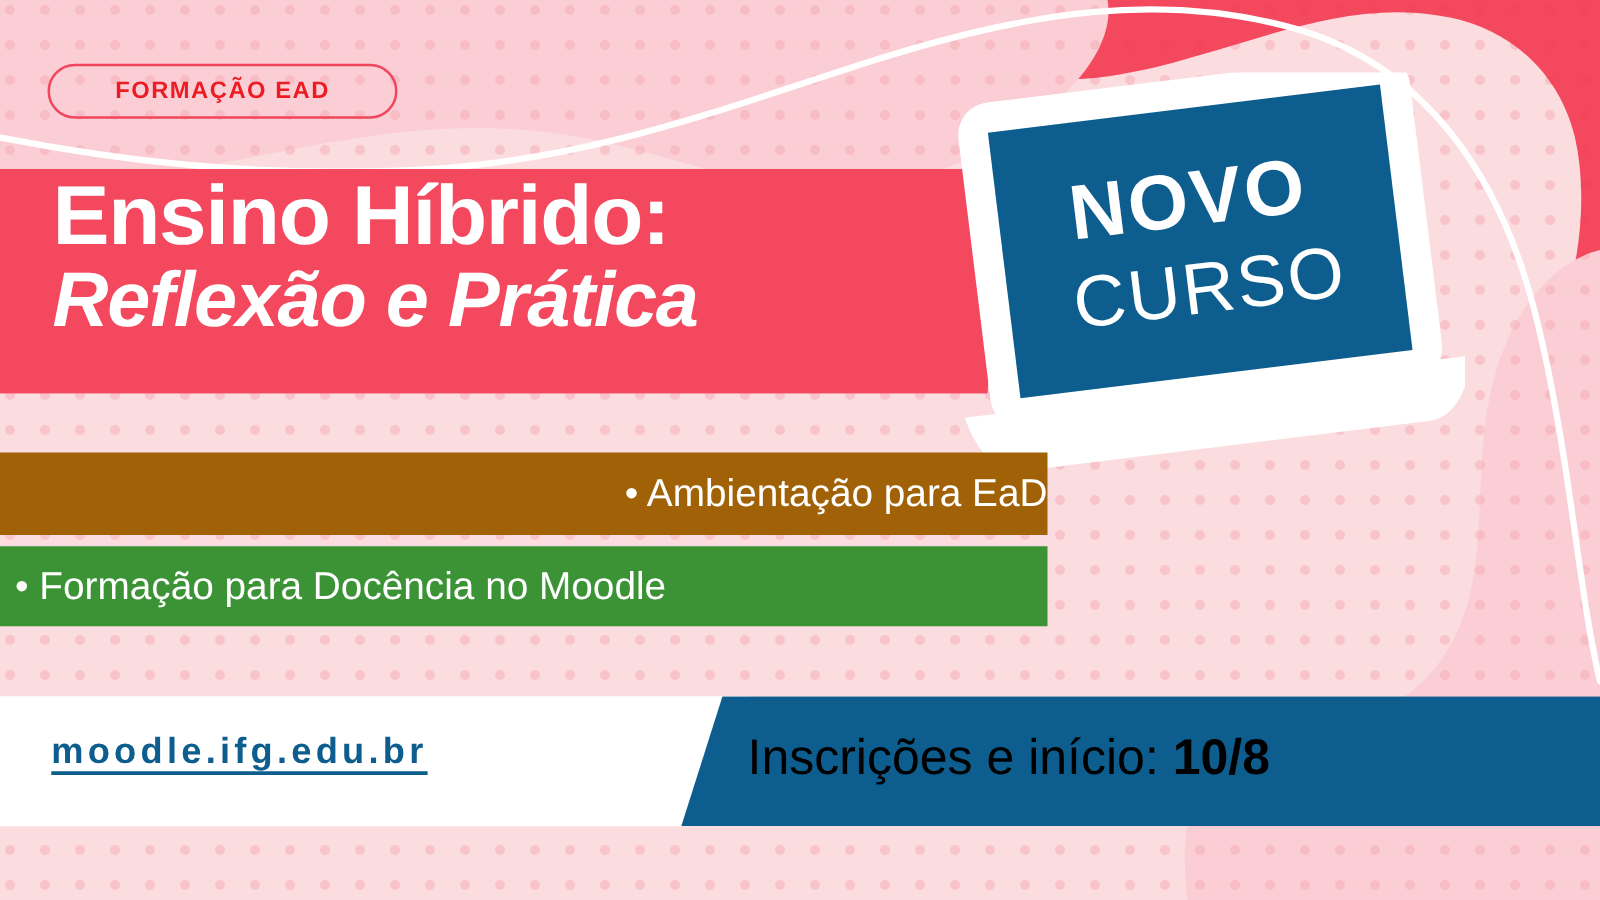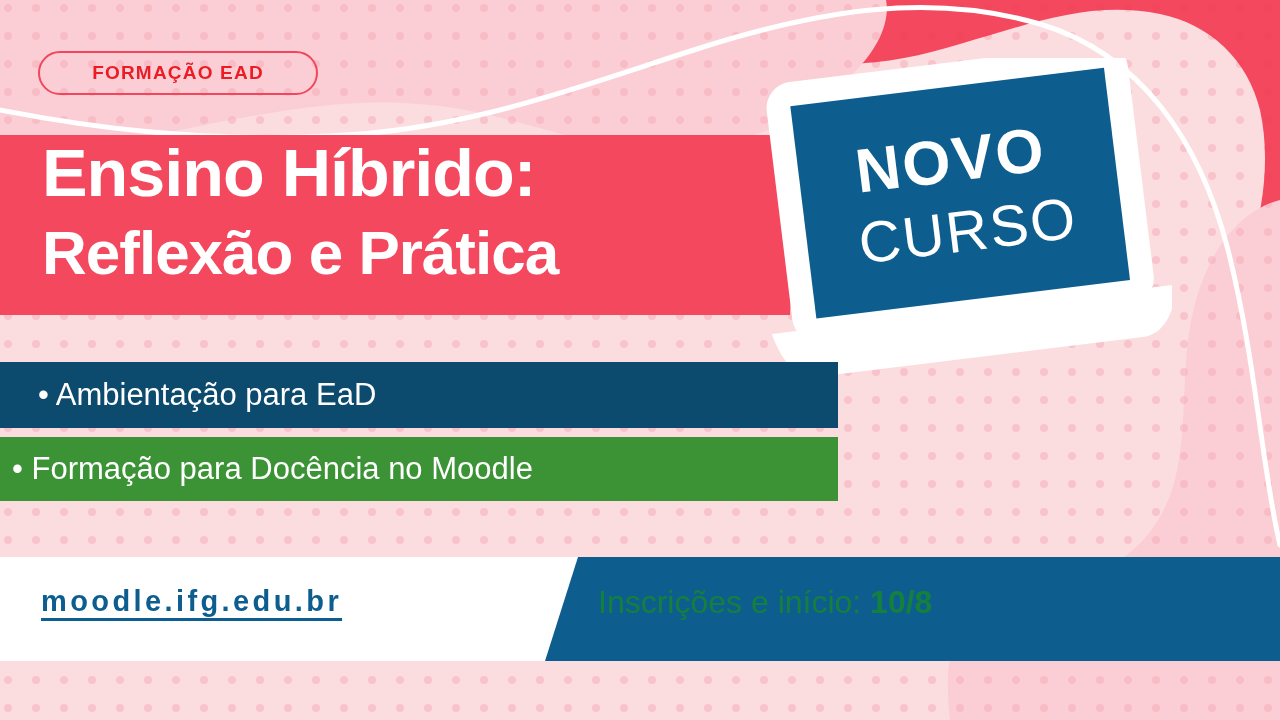--- a/index.html
+++ b/index.html
@@ -77,23 +77,24 @@
     white-space: nowrap;
     letter-spacing: -1px;
   }
   .title-line-1 {
     font-size: 67px;
     transform: scaleX(1.02);
     transform-origin: left center;
   }
   .title-line-2 {
     font-size: 62px;
-    margin-top: 18px;
+    margin-top: 6px;
     transform: scaleX(1.0);
     transform-origin: left center;
+    font-style: italic;
   }
 
   
   .laptop {
     position: absolute;
     left: 752px;
     top: 58px;
     width: 420px;
     height: 330px;
   }
@@ -130,21 +131,22 @@
     left: 0;
     display: flex;
     align-items: center;
     box-sizing: border-box;
     padding-left: 38px;
   }
   .bullet-bar-1 {
     top: 362px;
     width: 838px;
     height: 66px;
-    background: #0c4a6e;
+    background: #a16207;
+    justify-content: flex-end;
   }
   .bullet-bar-2 {
     top: 437px;
     width: 838px;
     height: 64px;
     background: #3b9336;
     padding-left: 12px;
   }
   .bullet-text {
     color: #ffffff;
@@ -183,22 +185,22 @@
     text-decoration: underline;
     text-underline-offset: 7px;
     text-decoration-thickness: 3px;
     font-family: "Liberation Sans", sans-serif;
     white-space: nowrap;
   }
   .cta-text {
     position: absolute;
     left: 598px;
     top: 584px;
-    color: #15803d;
-    font-size: 32px;
+    color: #000000;
+    font-size: 40px;
     font-weight: normal;
     font-family: "Liberation Sans", sans-serif;
     white-space: nowrap;
   }
   .cta-date {
     font-weight: bold;
   }
 </style>
 </head>
 <body>

